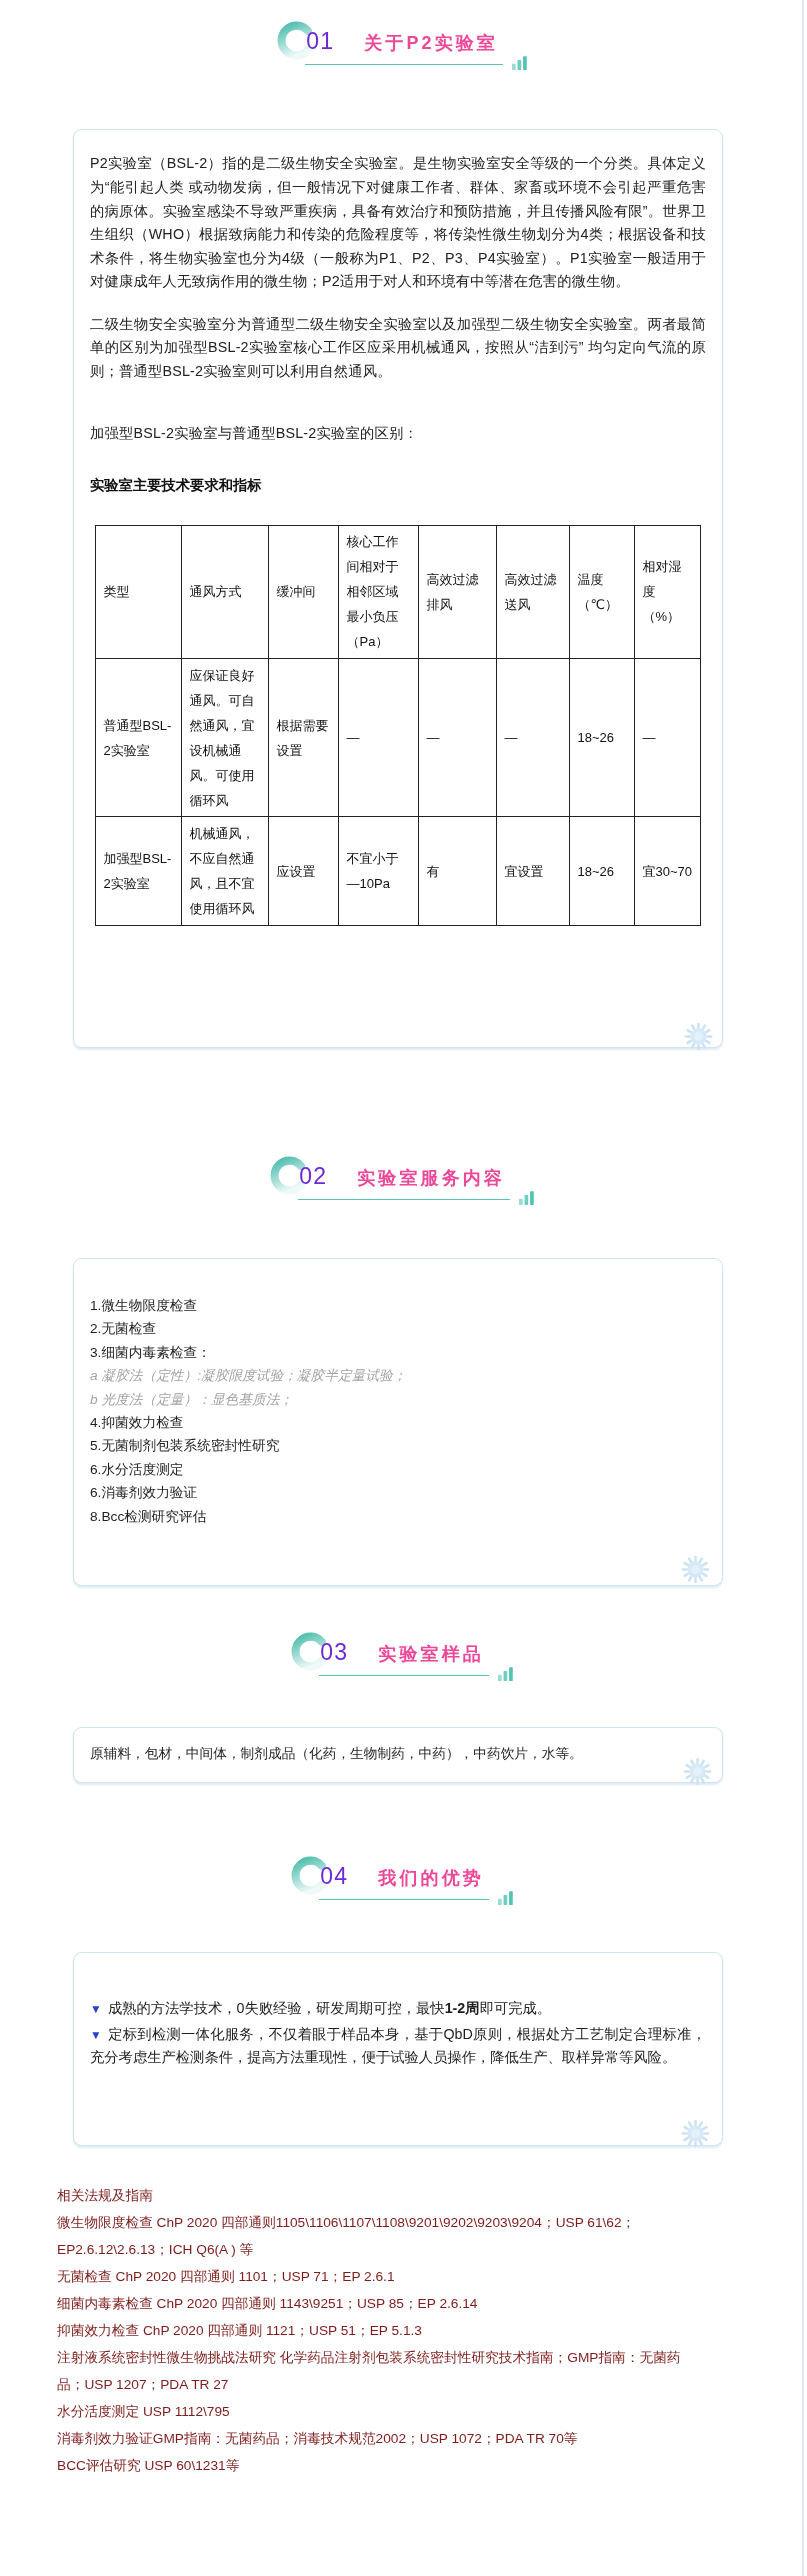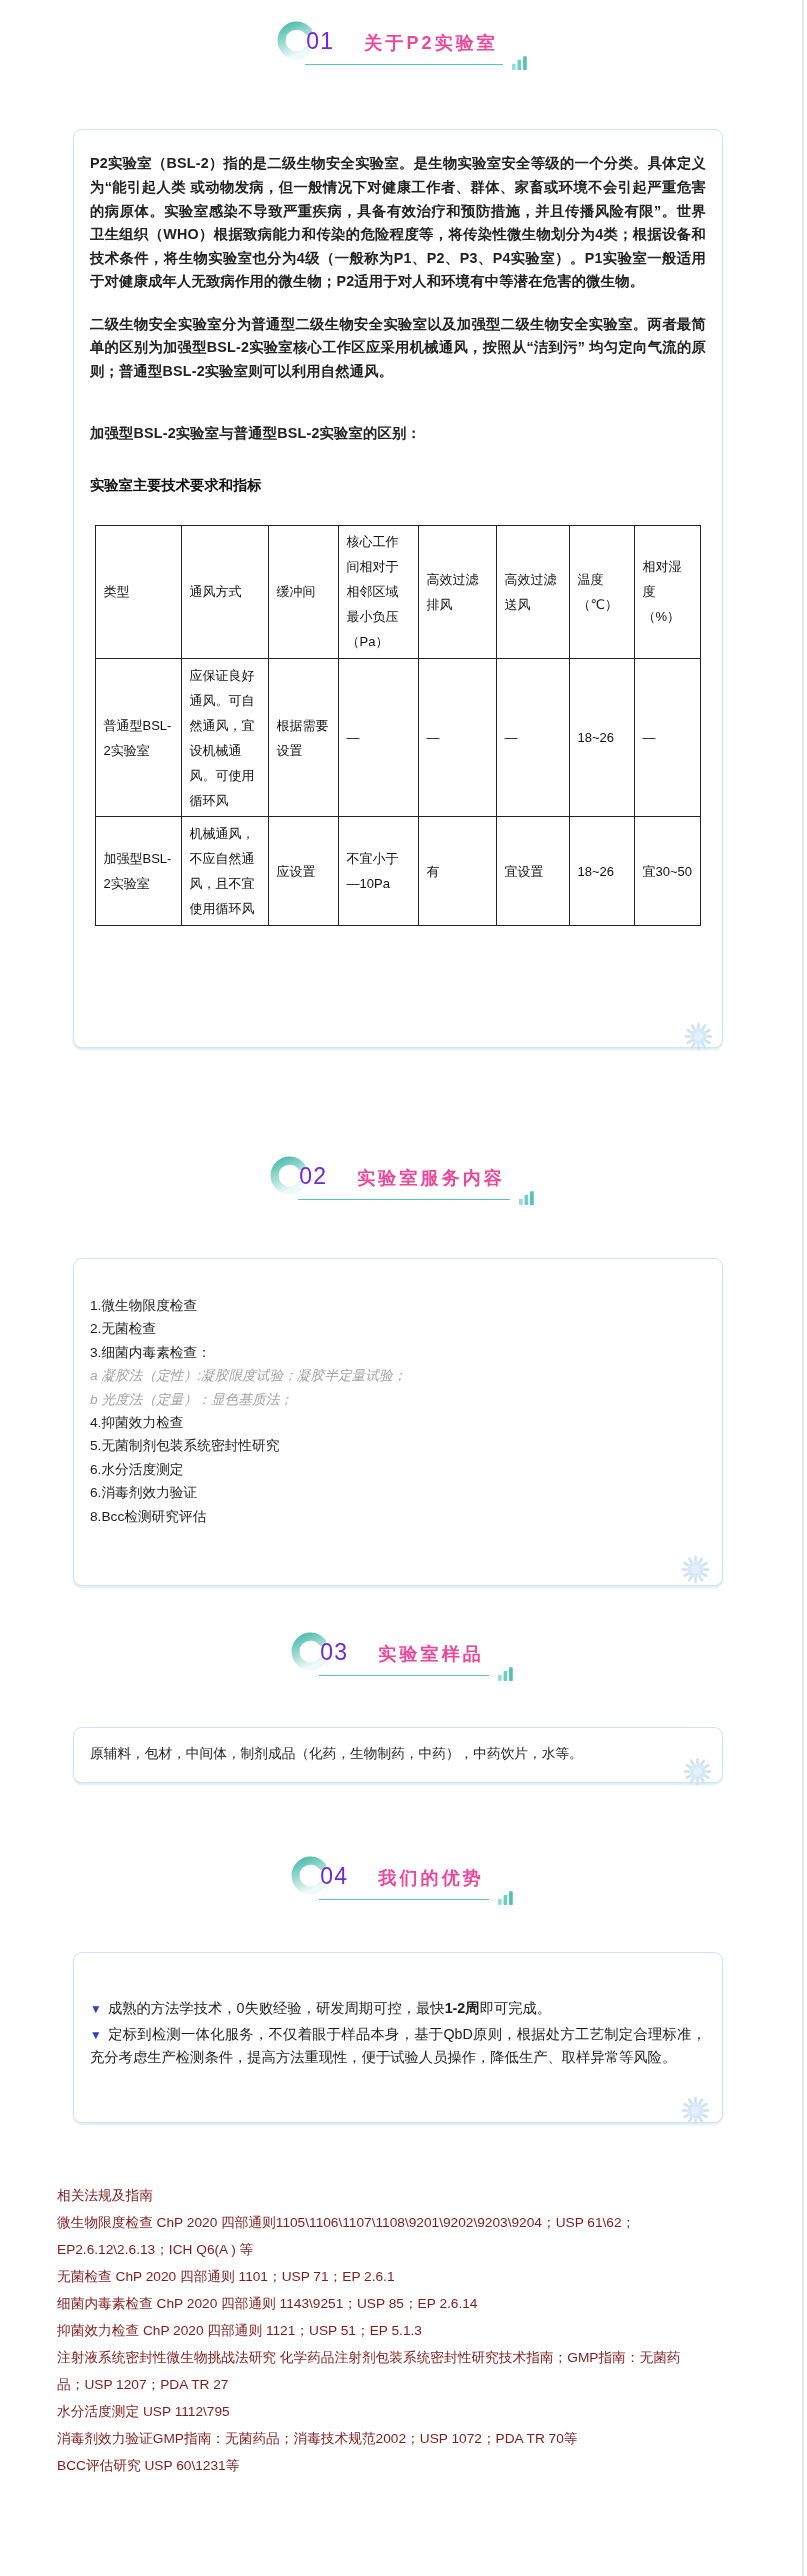--- a/index.html
+++ b/index.html
@@ -16,41 +16,41 @@
   .ring{position:absolute;left:-29px;top:-8px;z-index:0;}
   .bars{position:absolute;right:-25px;bottom:-6.2px;}
 
   
   .card{position:absolute;left:73px;width:650px;box-sizing:border-box;background:#fff;
         border:1.2px solid #d2e4f0;border-radius:8.7px;padding:0 16px;
         box-shadow:0 1.2px 1.9px rgba(185,212,235,.45);}
   .virus{position:absolute;}
 
   #card1{top:129px;height:919px;}
-  .para{font-size:14.3px;line-height:23.6px;color:#222222;letter-spacing:0.2px;margin:0;font-weight:bold;}
+  .para{font-size:14.3px;line-height:23.6px;color:#222222;letter-spacing:0.2px;margin:0;}
   .just{text-align:justify;}
   .p1{margin-top:22.4px;}
   .p2{margin-top:18.7px;}
   .p3{margin-top:39px;}
   .tbl-title{margin-top:30px;font-size:14.3px;font-weight:700;color:#111;line-height:18.7px;}
   table.spec{border-collapse:collapse;margin:30px auto 0;table-layout:fixed;width:604px;border:1.2px solid #222;}
   .spec th,.spec td{border:0.6px solid #222;font-weight:400;font-size:13px;line-height:25px;
         text-align:left;vertical-align:middle;color:#111;padding:3.7px 7.5px;box-sizing:border-box;}
   #card1 .virus{right:8.7px;bottom:-3.7px;}
 
   #card2{top:1258px;height:328px;padding-top:35px;}
   .svc{font-size:13.7px;line-height:23.4px;color:#1f1f1f;}
   .svc.sub{color:#a3a3a3;font-style:italic;}
   #card2 .virus{right:12.4px;bottom:1.2px;}
 
   #card3{top:1727px;height:56px;}
   #card3 .txt{margin-top:17.4px;font-size:13.7px;color:#1f1f1f;line-height:18.7px;}
   #card3 .virus{right:10px;top:29px;}
 
-  #card4{top:1952px;height:171px;padding-top:44px;}
+  #card4{top:1952px;height:194px;padding-top:44px;}
   .adv{font-size:14.3px;line-height:22.4px;color:#1e1e1e;text-align:justify;margin:0;}
   .adv + .adv{margin-top:2.5px;}
   .tri{color:#2742c8;font-size:11.8px;margin-right:6.2px;font-style:normal;}
   .adv b{font-weight:700;}
   #card4 .virus{right:12.4px;bottom:-2.5px;}
 
   
   .regs{position:absolute;top:2182px;left:57px;width:715px;font-size:13.7px;line-height:27px;color:#7f1d1d;}
 </style>
 </head>
@@ -118,21 +118,21 @@
           <td>—</td>
         </tr>
         <tr>
           <td>加强型BSL-2实验室</td>
           <td>机械通风，不应自然通风，且不宜使用循环风</td>
           <td>应设置</td>
           <td>不宜小于—10Pa</td>
           <td>有</td>
           <td>宜设置</td>
           <td>18~26</td>
-          <td>宜30~50</td>
+          <td>宜30~70</td>
         </tr>
       </tbody>
     </table>
     <svg class="virus" width="29" height="29" viewBox="0 0 46 46">
       <g stroke="#cbe2f2" stroke-width="4" stroke-linecap="round">
         <line x1="37" y1="23" x2="43" y2="23"></line>
           <line x1="35.1" y1="30" x2="40.3" y2="33"></line>
         <line x1="30" y1="35.1" x2="33" y2="40.3"></line>
           <line x1="23" y1="37" x2="23" y2="43"></line>
         <line x1="16" y1="35.1" x2="13" y2="40.3"></line>

